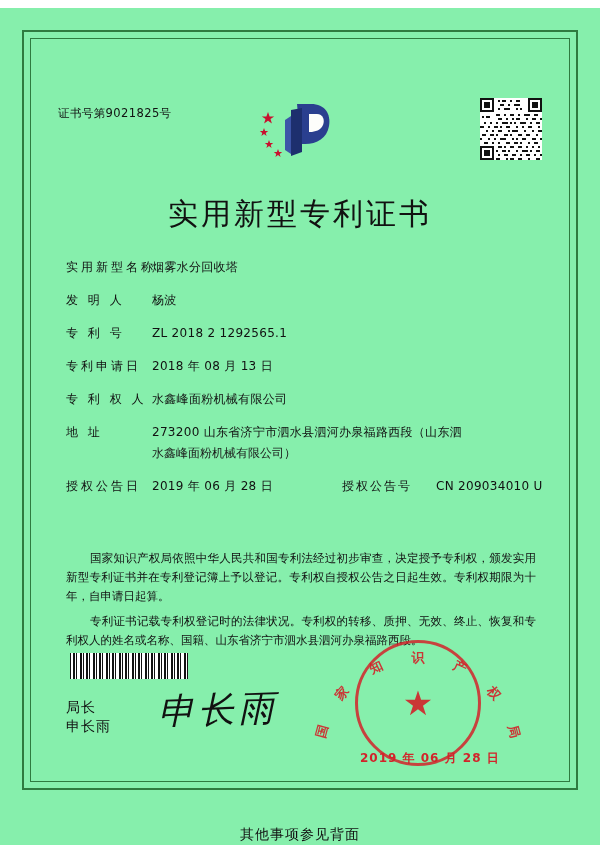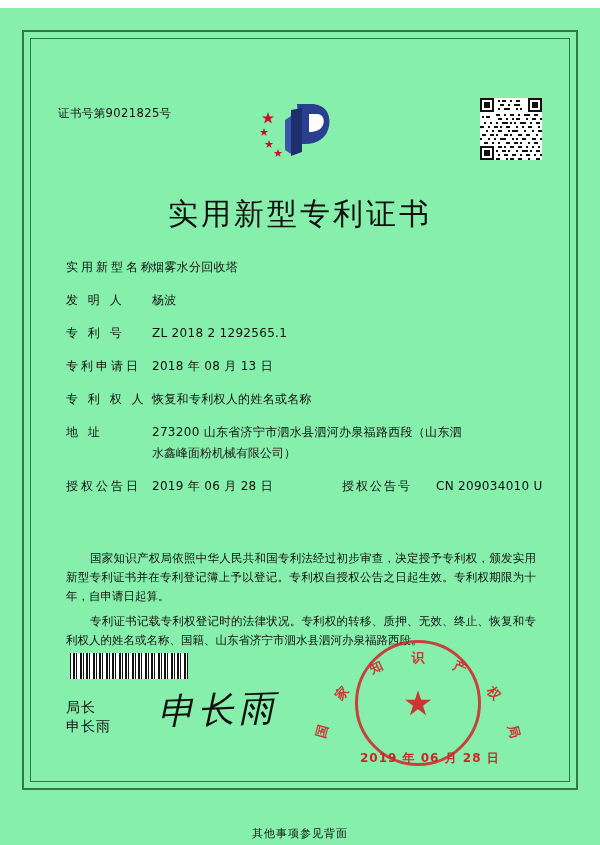--- a/index.html
+++ b/index.html
@@ -228,21 +228,21 @@
     left: 0; right: 0; top: 786px;
     text-align: center;
     font-size: 11px;
     color: #111;
     letter-spacing: 1px;
   }
   .footnote {
     position: absolute;
     left: 0; right: 0; top: 818px;
     text-align: center;
-    font-size: 11px;
+    font-size: 14px;
     color: #111;
     letter-spacing: 1px;
   }
 </style>
 </head>
 <body>
 
 <div class="page">
 
   <div class="border-outer"></div>
@@ -415,21 +415,21 @@
       <div class="fvalue">ZL 2018 2 1292565.1</div>
     </div>
 
     <div class="frow">
       <div class="flabel">专利申请日</div>
       <div class="fvalue">2018 年 08 月 13 日</div>
     </div>
 
     <div class="frow">
       <div class="flabel">专 利 权 人</div>
-      <div class="fvalue">恢复和专利权人的姓名或名称</div>
+      <div class="fvalue">水鑫峰面粉机械有限公司</div>
     </div>
 
     <div class="frow">
       <div class="flabel">地 址</div>
       <div class="fvalue">273200  山东省济宁市泗水县泗河办泉福路西段（山东泗</div>
     </div>
     <div class="addr-cont">水鑫峰面粉机械有限公司）</div>
 
     <div class="frow inline">
       <div class="flabel">授权公告日</div>

